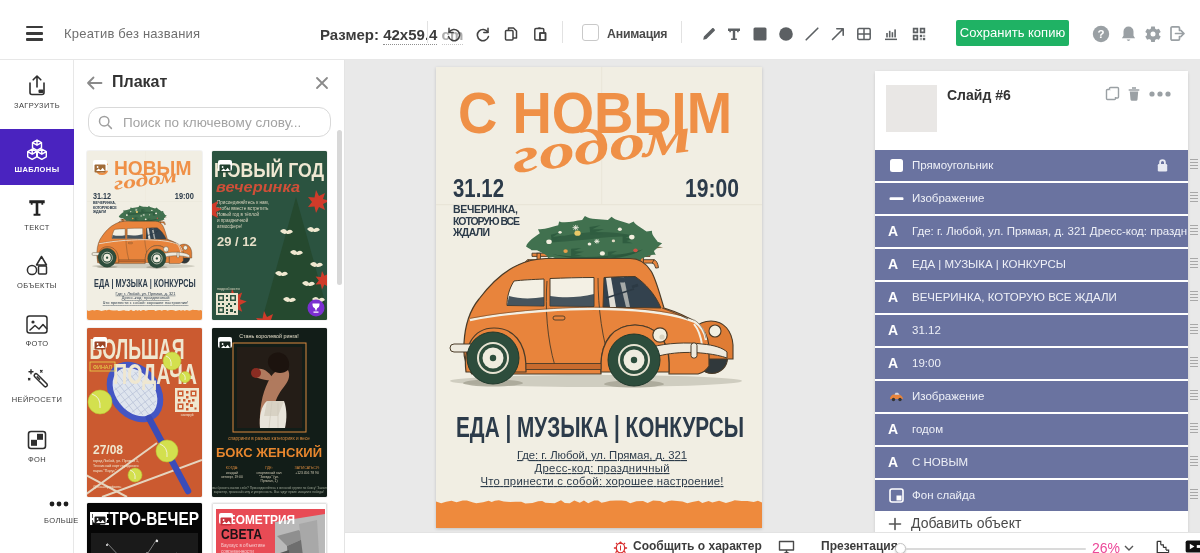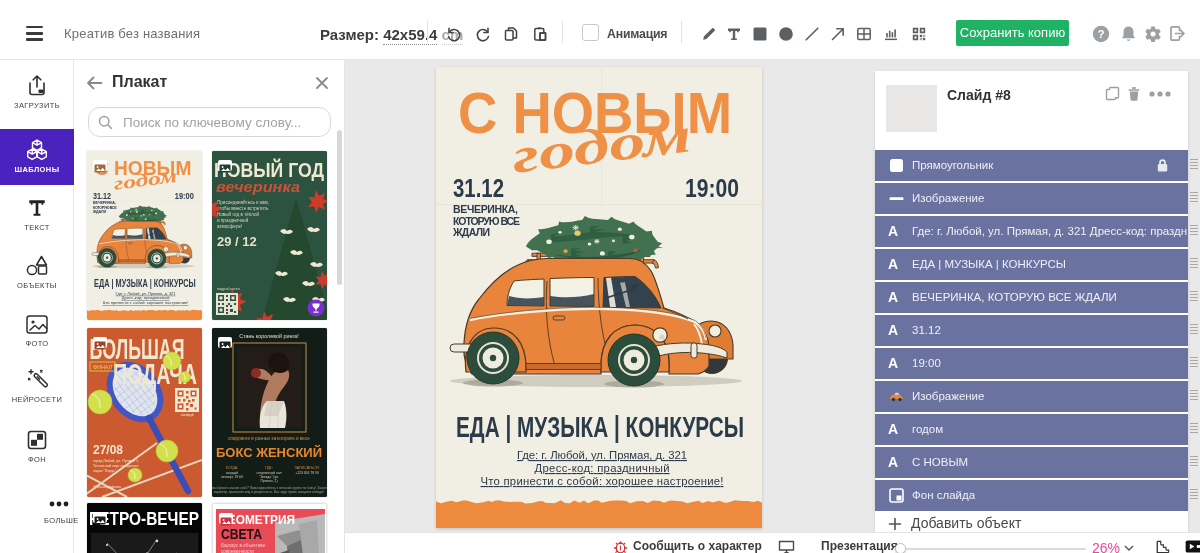--- a/index.html
+++ b/index.html
@@ -613,21 +613,21 @@
       <path d="M0 436 L0.0 434.6 L5.2 436.2 L10.1 434.8 L15.5 433.8 L20.5 435.2 L26.7 433.5 L30.9 433.5 L37.1 435.4 L40.3 436.3 L47.1 435.3 L52.6 433.7 L55.7 434.9 L58.9 433.8 L62.9 433.3 L67.7 434.6 L74.1 434.9 L79.7 434.8 L85.3 434.7 L89.4 436.4 L96.4 435.9 L102.2 434.2 L106.2 434.1 L109.4 435.7 L114.0 435.9 L118.6 436.3 L125.0 433.2 L128.8 436.1 L133.7 436.3 L138.3 433.4 L143.8 435.7 L147.9 433.5 L152.2 436.3 L158.2 433.6 L162.2 433.5 L165.5 435.8 L169.2 435.0 L174.0 433.8 L179.9 433.6 L185.5 433.6 L190.2 433.9 L194.2 436.3 L200.4 434.2 L207.0 433.9 L211.6 435.9 L217.1 433.5 L224.1 433.9 L228.1 435.7 L232.4 434.1 L235.7 433.5 L241.1 434.0 L246.5 434.4 L251.3 436.3 L256.2 435.0 L262.7 433.8 L266.3 436.1 L272.6 434.0 L276.3 435.6 L283.1 433.8 L289.9 436.0 L295.3 434.5 L298.7 433.3 L305.6 434.0 L311.4 434.0 L317.7 435.1 L321.9 433.8 L326 435.5 L326 461 L0 461 Z" fill="#ee8a3d"></path>
     </symbol>
     </defs>
     <use href="#postersym" width="326" height="461"></use>
   </svg>
 
   <div id="rightwrap">
     <div id="rcard">
       <div id="rhead">
         <div id="rthumb"></div>
-        <div id="rname">Слайд #8</div>
+        <div id="rname">Слайд #6</div>
         <svg style="position:absolute;left:230px;top:15px;" width="15" height="15" viewBox="0 0 15 15" fill="none" stroke="#9aa0a4" stroke-width="1.4" stroke-linejoin="round">
           <rect x="4.5" y="1.5" width="9" height="10.5" rx="1"></rect>
             <path d="M4.5 3.5 h-2 a1 1 0 0 0 -1 1 v8 a1 1 0 0 0 1 1 h7 a1 1 0 0 0 1 -1 v-1.5" fill="#fff"></path>
         </svg>
         <svg style="position:absolute;left:252px;top:15px;" width="14" height="15" viewBox="0 0 14 15" fill="#9aa0a4">
           <rect x="1.5" y="3.2" width="11" height="1.6" rx="0.8"></rect>
           <path d="M5 1.2 h4 v1.6 H5 Z"></path>
           <path d="M2.8 5.6 h8.4 l-0.7 8 a1.4 1.4 0 0 1 -1.4 1.2 H4.9 a1.4 1.4 0 0 1 -1.4 -1.2 Z"></path>
         </svg>
         <svg style="position:absolute;left:274px;top:20px;" width="22" height="6" viewBox="0 0 22 6" fill="#9aa0a4">

